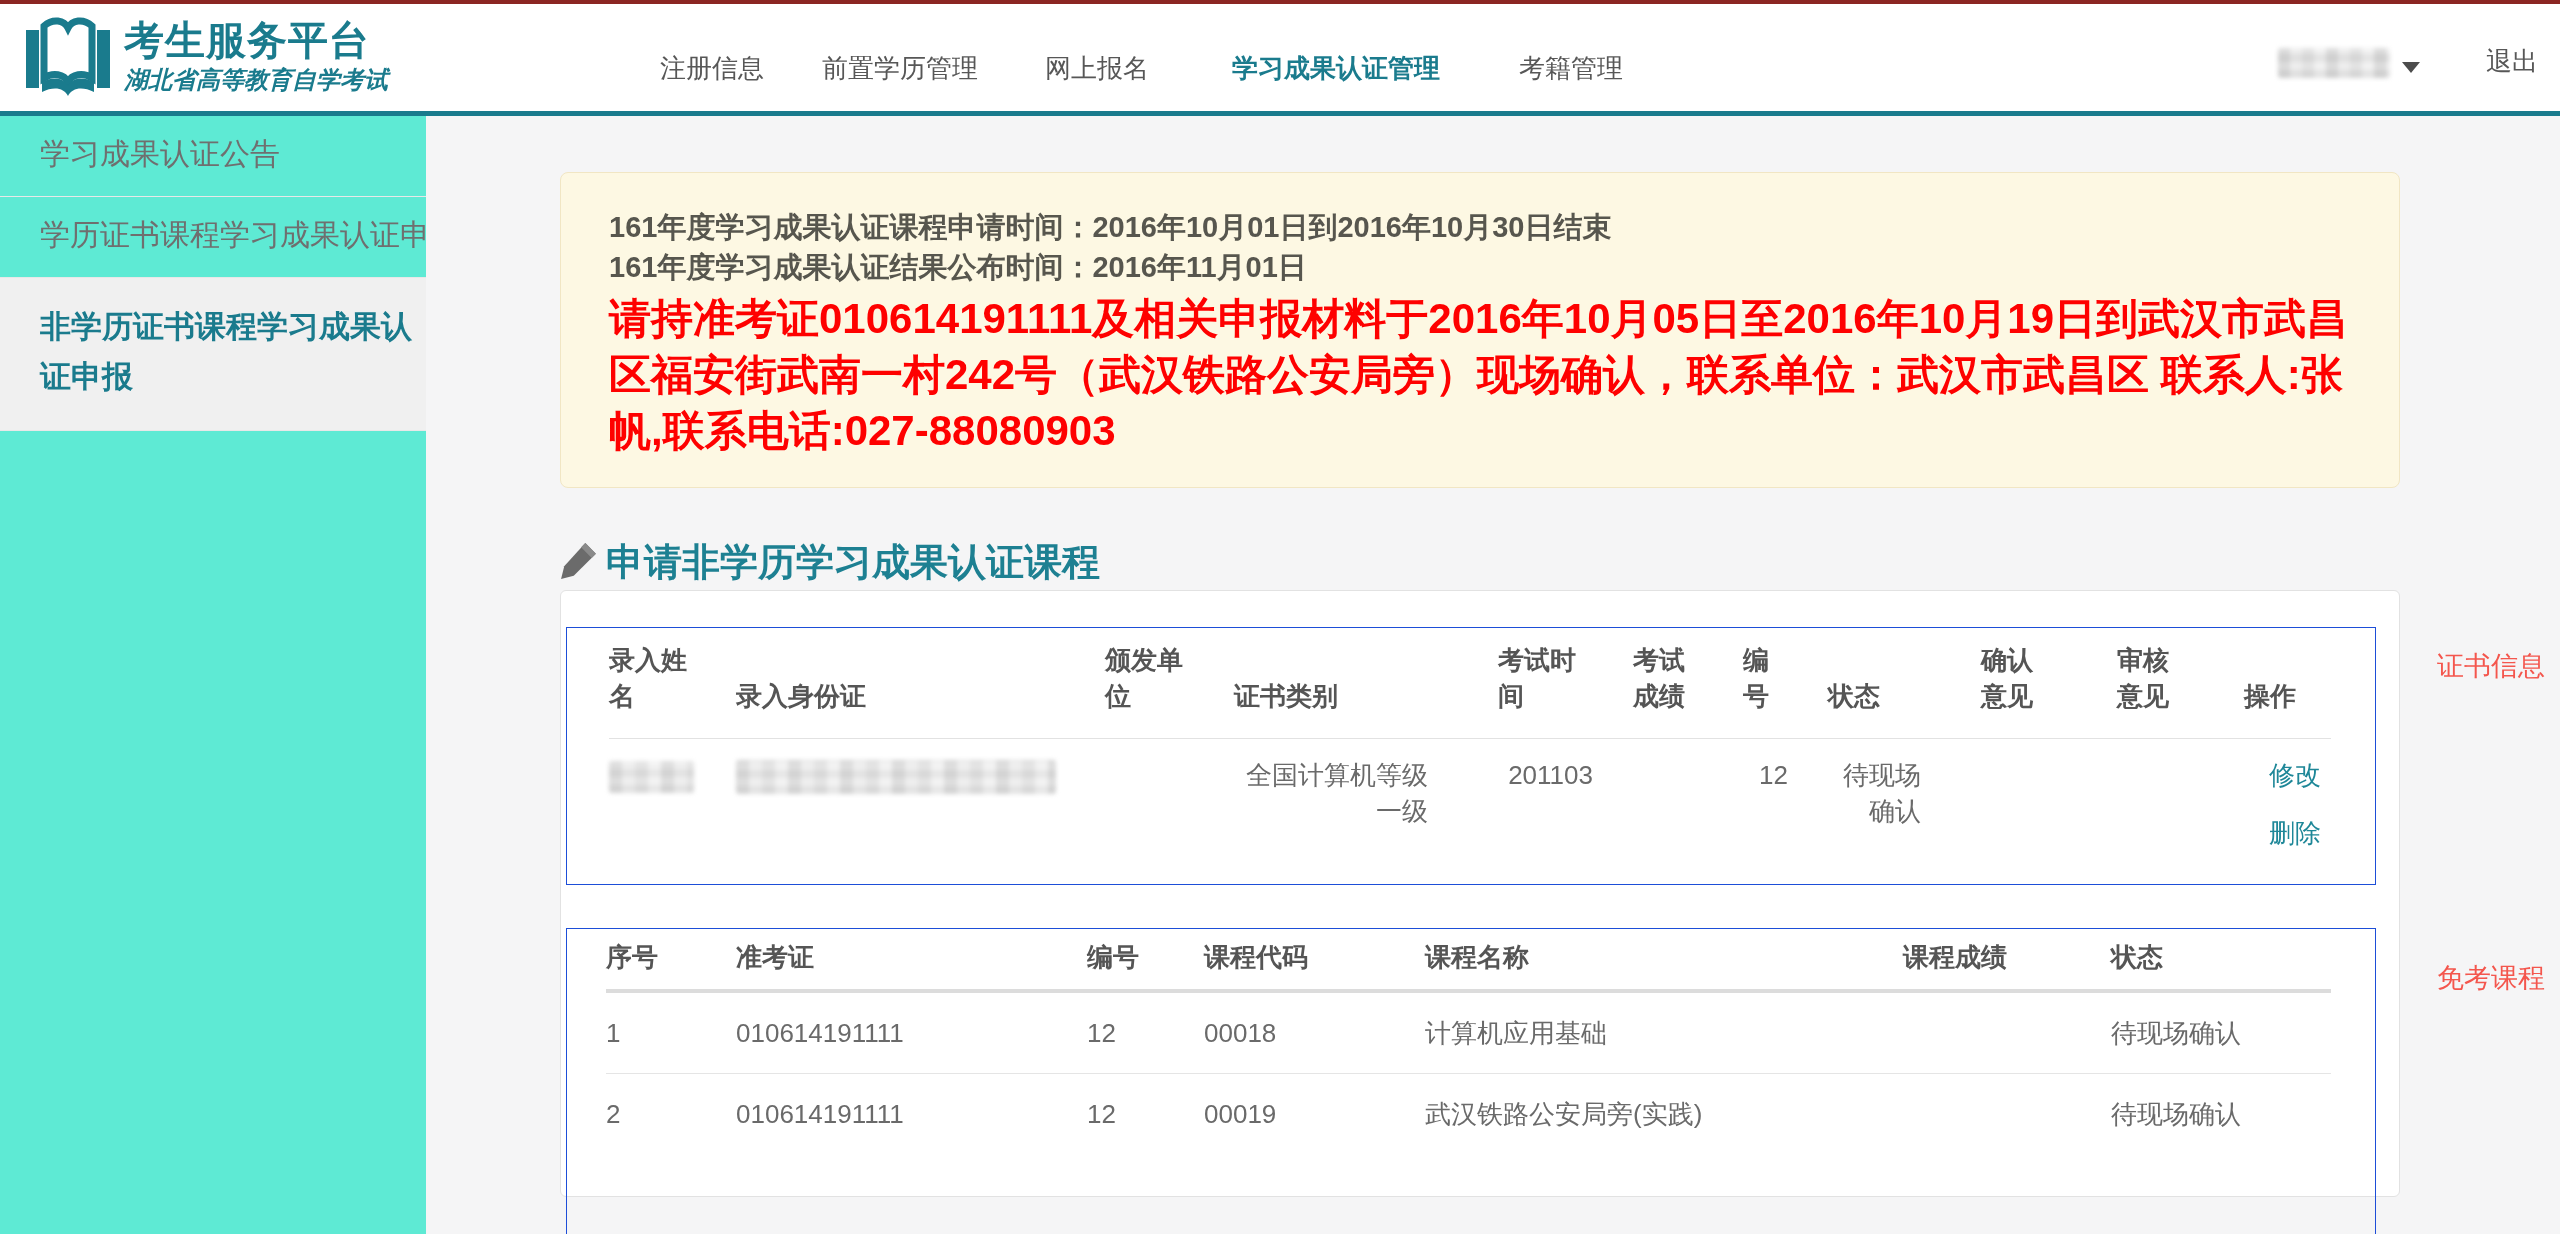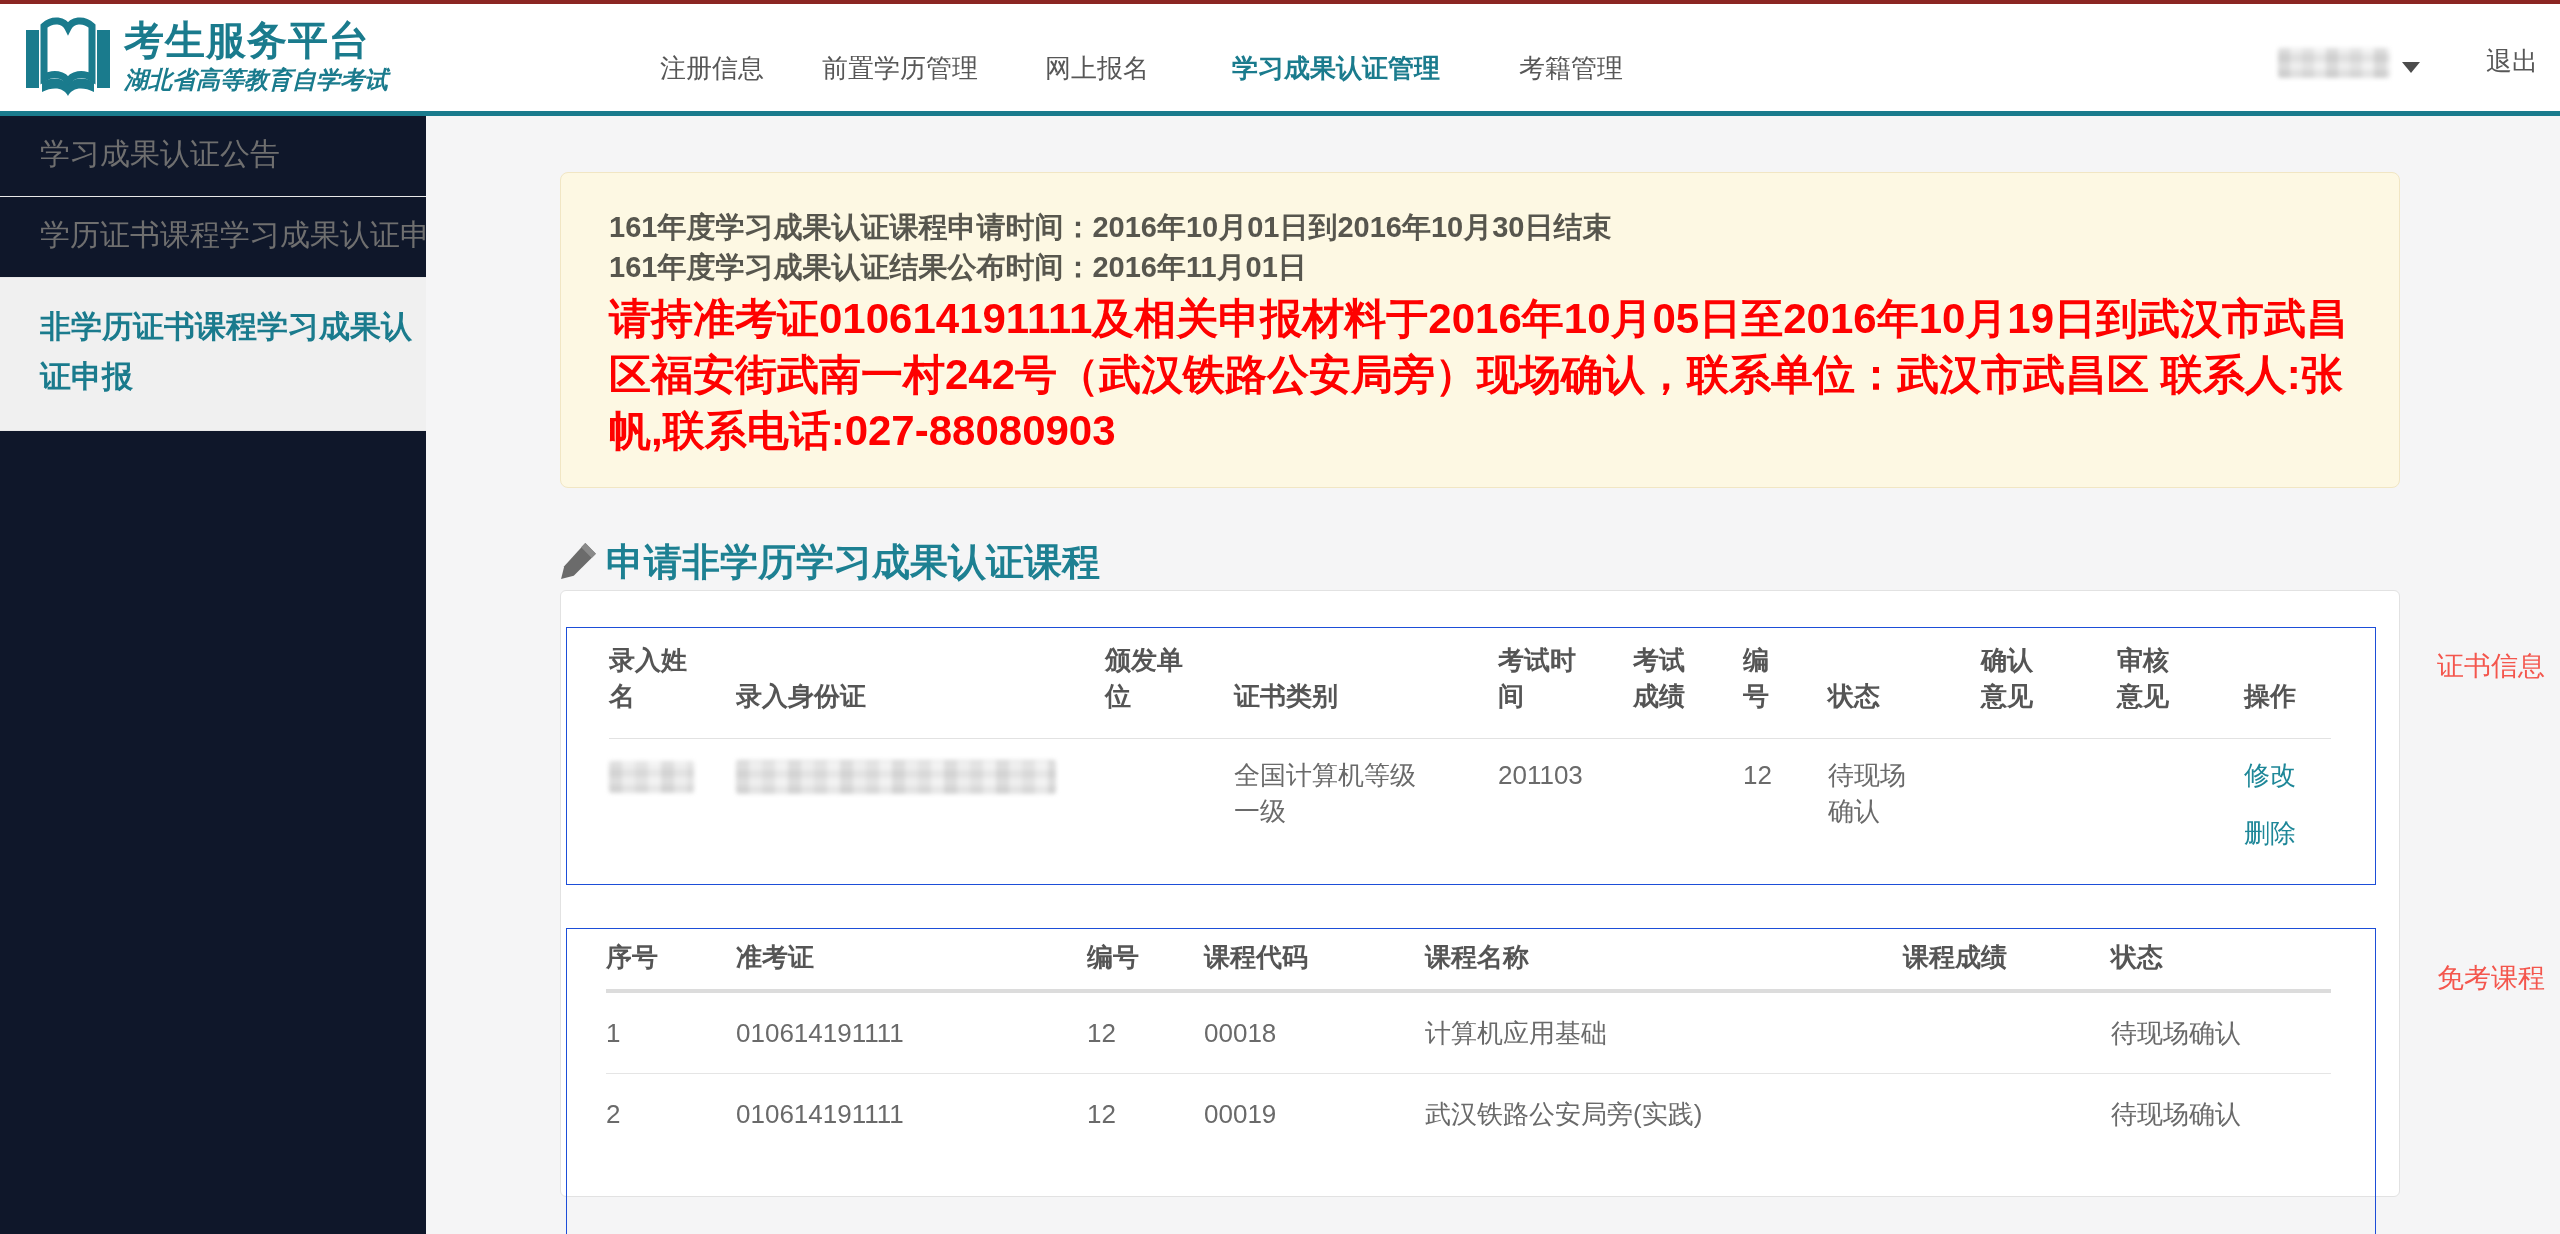--- a/index.html
+++ b/index.html
@@ -23,21 +23,21 @@
   .nav-item.active { color:#1a7b8d; font-weight:bold; }
   .user-blur { position:absolute; top:44px; right:170px; width:112px; height:30px; border-radius:3px;
     background-image:
       repeating-linear-gradient(0deg, rgba(0,0,0,0.06) 0 8px, rgba(0,0,0,0) 8px 16px),
       repeating-linear-gradient(90deg, #dcdcdc 0 12px, #eeeeee 12px 24px, #e3e3e3 24px 36px, #f2f2f2 36px 48px);
     filter:blur(2px); }
   .caret { position:absolute; top:58px; right:140px; width:0; height:0;
     border-left:9px solid transparent; border-right:9px solid transparent; border-top:11px solid #4c4c4c; }
   .logout { position:absolute; top:40px; right:22px; font-size:26px; color:#575757; cursor:pointer; }
   
-  .sidebar { position:absolute; left:0; top:116px; width:498px; height:1118px; background:#0f172a;
+  .sidebar { position:absolute; left:0; top:116px; width:498px; height:1118px; background:#5eead4;
              border-right:1px solid #dcdcdc; }
   .side-item { font-size:30px; line-height:44px; color:#6f6f6f; padding:16px 10px 20px 40px;
                border-bottom:1px solid #e8e8e8; cursor:pointer; }
   .side-item.active { background:#f0f0f0; color:#1a7b8d; font-weight:bold; font-size:31px;
                line-height:50px; padding:24px 55px 28px 40px; }
   
   .content { position:absolute; left:426px; top:116px; width:2134px; height:1118px; background:#f5f5f6; }
   .notice { position:absolute; left:134px; top:56px; width:1840px; min-height:315px;
             background:#fdf8e3; border:1px solid #f1e6c4; border-radius:8px; padding:34px 45px 28px 48px; }
   .notice-line { font-size:29px; font-weight:bold; color:#57564e; line-height:40px; }
@@ -52,21 +52,21 @@
   .annotation { position:absolute; font-size:27px; color:#f4564d; white-space:nowrap; }
   .annotation.cert { left:2011px; top:532px; }
   .annotation.exempt { left:2011px; top:844px; }
   
   table { border-collapse:collapse; table-layout:fixed; font-size:26px; }
   .t1 { width:1722px; }
   .t2 { width:1725px; }
   th { text-align:left; font-weight:bold; color:#555; vertical-align:bottom; }
   td { color:#6a6a6a; vertical-align:top; }
   .t1 th { padding:14px 40px 24px 0; line-height:36px; border-bottom:1px solid #e2e2e2; }
-  .t1 td { padding:18px 40px 30px 0; line-height:36px; }
+  .t1 td { padding:18px 40px 30px 0; line-height:36px;text-align:right; }
   .t1 .c4  { padding-right:70px; }
   .t1 .c8  { padding-right:60px; }
   .t1 .c9  { padding-right:66px; }
   .t1 .c10 { padding-right:66px; }
   .t1 .c11 { padding-right:10px; }
   .t2 th { padding:10px 20px 14px 0; line-height:36px; border-bottom:4px solid #dcdcdc; }
   .t2 td { padding:22px 20px 22px 0; line-height:36px; }
   .t2 tr + tr td { border-top:1px solid #e5e5e5; }
   .mosaic { border-radius:3px;
     background-image:

